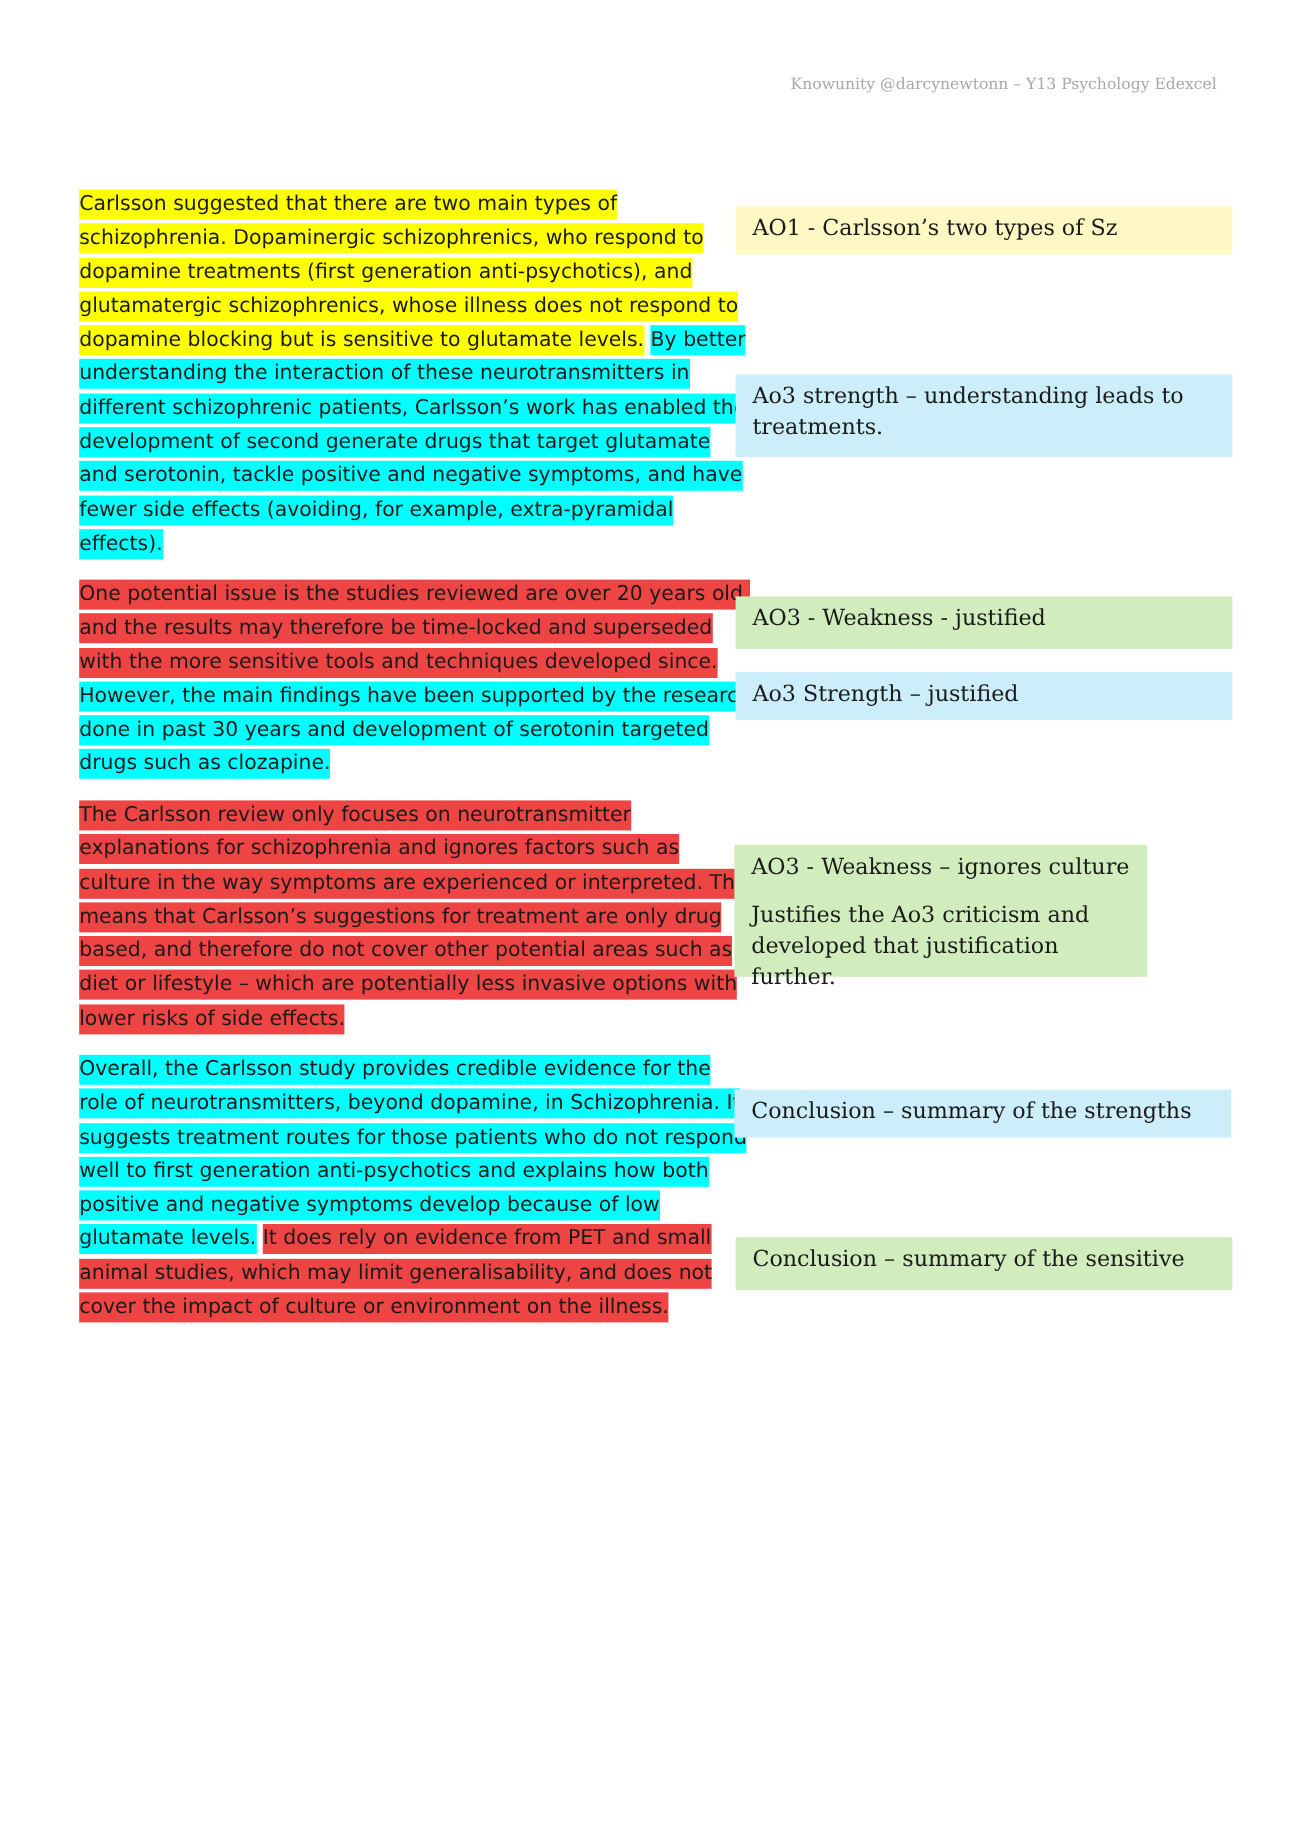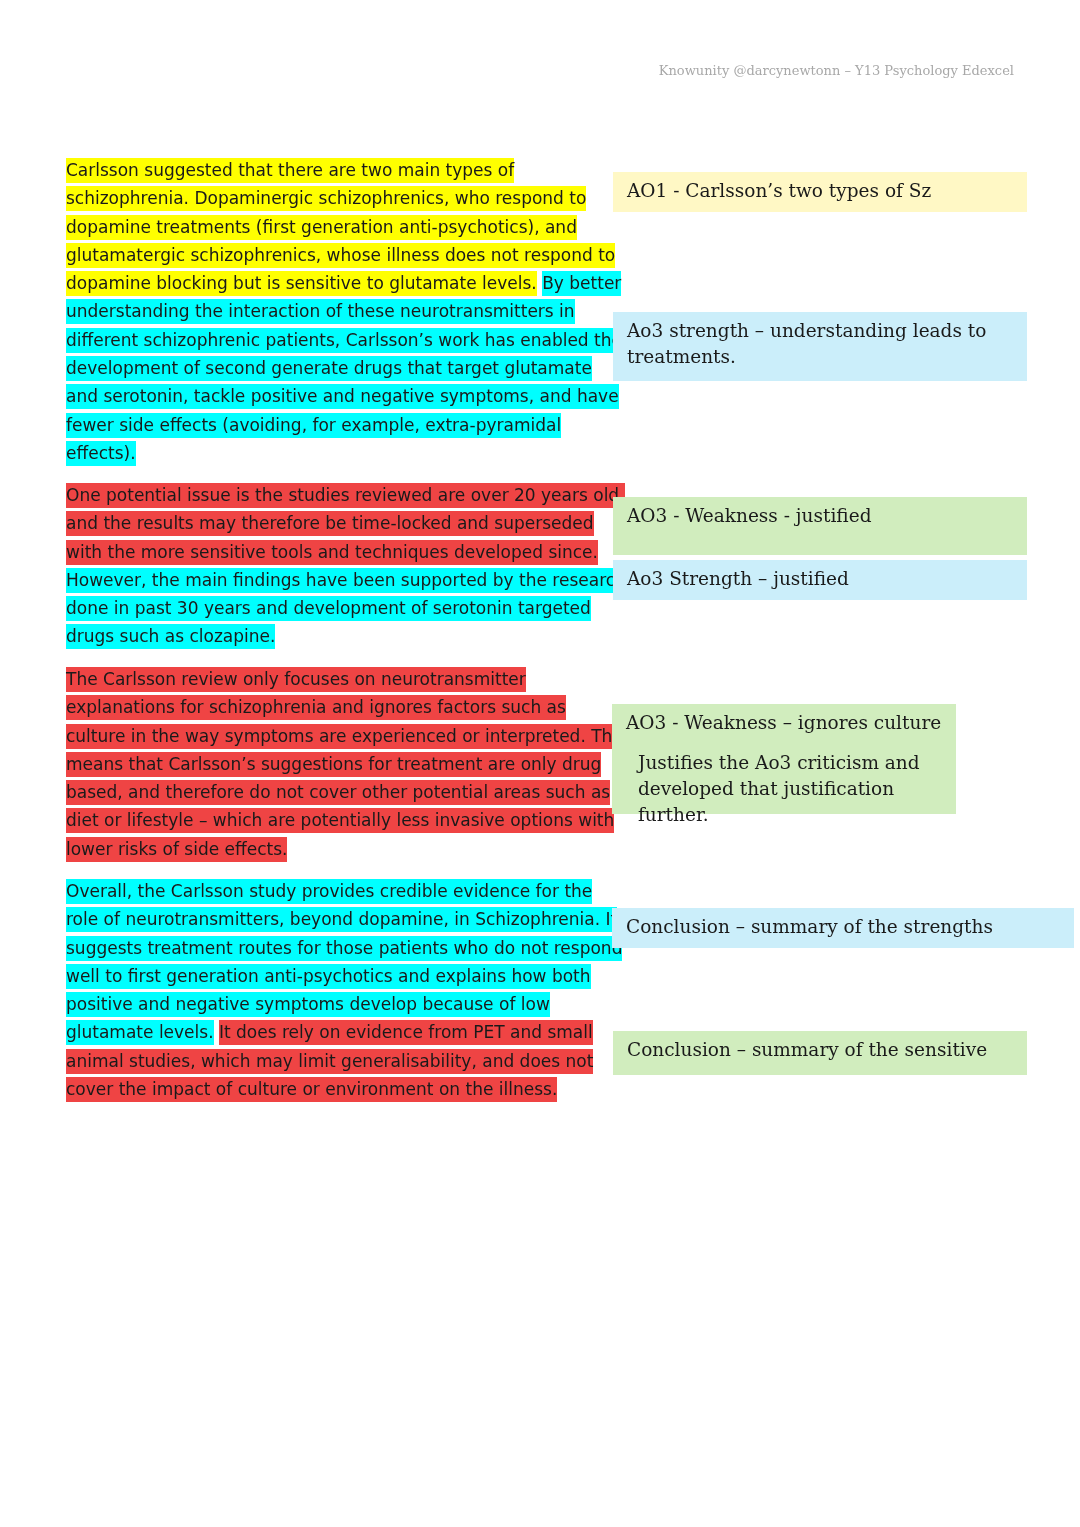--- a/index.html
+++ b/index.html
@@ -52,21 +52,21 @@
       left: 613px;
       width: 414px;
       box-sizing: border-box;
       padding: 6px 14px;
       font-family: "DejaVu Serif", serif;
       font-size: 18.5px;
       line-height: 26px;
       color: #1a1a1a;
     }
     .note p { margin: 0; }
-    .note .sub { margin-top: 14px; margin-left: 12px; }
+    .note .sub { margin-top: 14px; }
     .note-yellow { background: #fff8c5; }
     .note-blue { background: #cbeefa; }
     .note-green { background: #d1edbe; }
   </style>
 </head>
 <body>
 
 <div class="header">Knowunity @darcynewtonn – Y13 Psychology Edexcel</div>
 
 <div class="essay" style="top:156px;">
@@ -97,32 +97,32 @@
 </div>
 
 <div class="note note-yellow" style="top:172px; height:40px;">
   <p>AO1 - Carlsson’s two types of Sz</p>
 </div>
 
 <div class="note note-blue" style="top:312px; height:69px;">
   <p>Ao3 strength – understanding leads to treatments.</p>
 </div>
 
-<div class="note note-green" style="top:497px; height:58px;">
+<div class="note note-green" style="top:497px; height:44px;">
   <p>AO3 - Weakness - justified</p>
 </div>
 
 <div class="note note-blue" style="top:560px; height:40px;">
   <p>Ao3 Strength – justified</p>
 </div>
 
 <div class="note note-green" style="top:704px; height:110px; left:612px; width:344px;">
   <p>AO3 - Weakness – ignores culture</p>
   <p class="sub">Justifies the Ao3 criticism and developed that justification further.</p>
 </div>
 
-<div class="note note-blue" style="top:908px; height:40px; left:612px; width:462px;">
+<div class="note note-blue" style="top:908px; height:40px; left:612px; width:414px;">
   <p>Conclusion – summary of the strengths</p>
 </div>
 
 <div class="note note-green" style="top:1031px; height:44px;">
   <p>Conclusion – summary of the sensitive</p>
 </div>
 
 </body></html>

